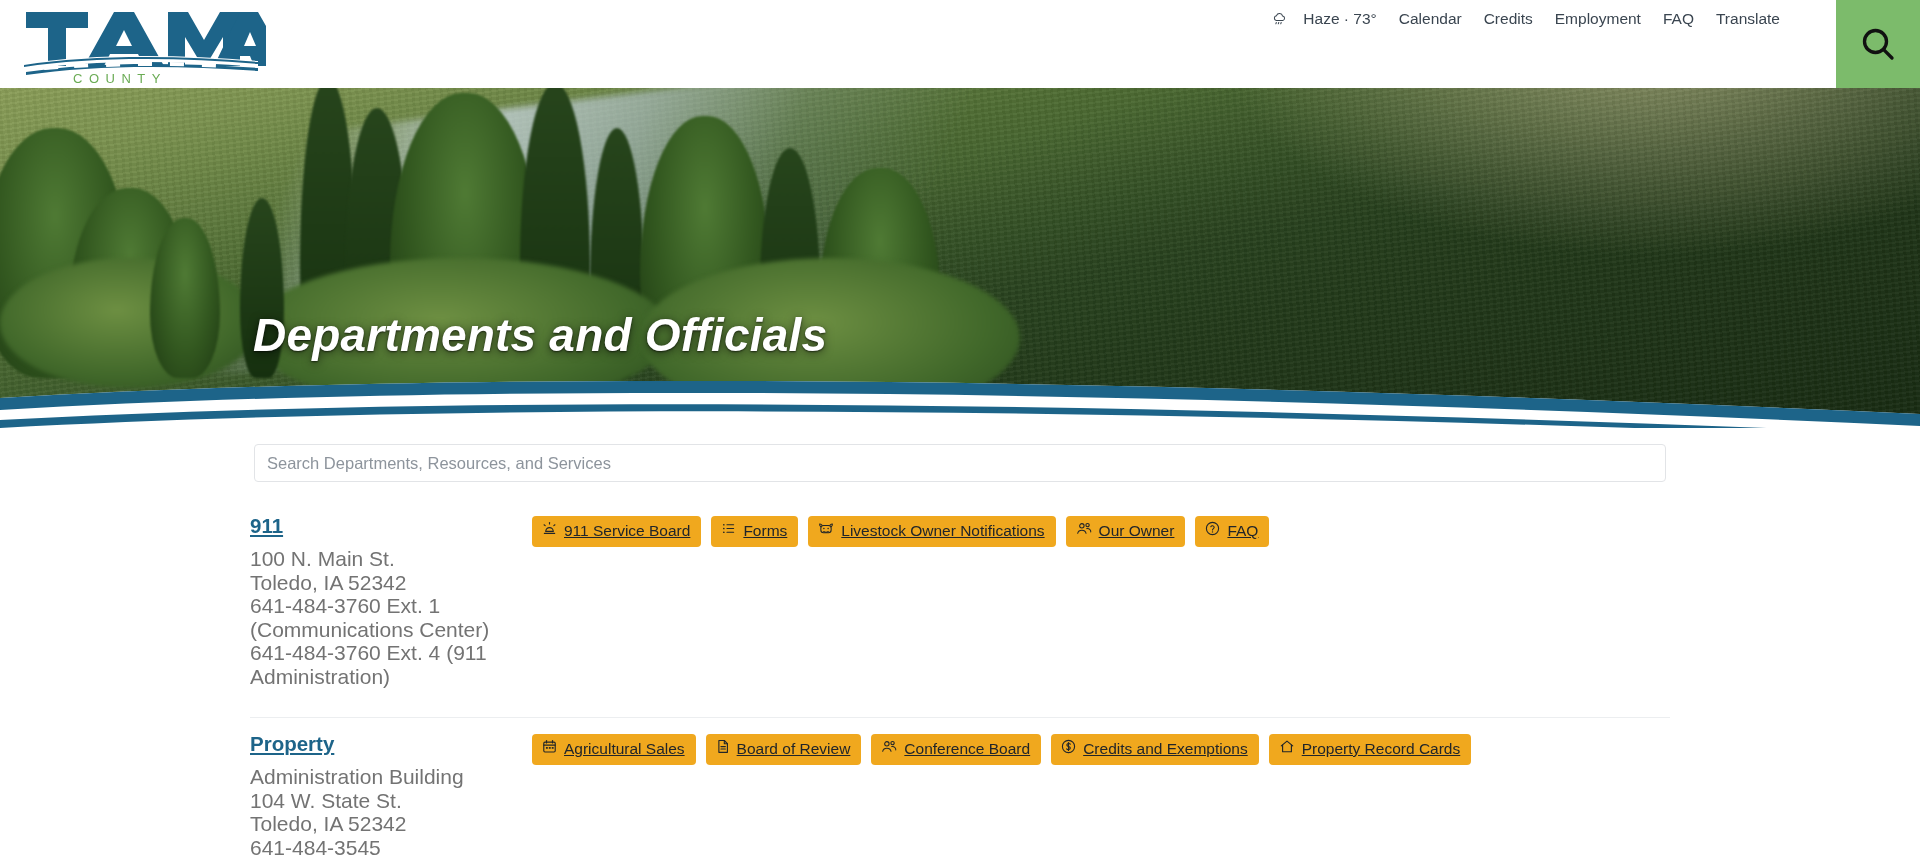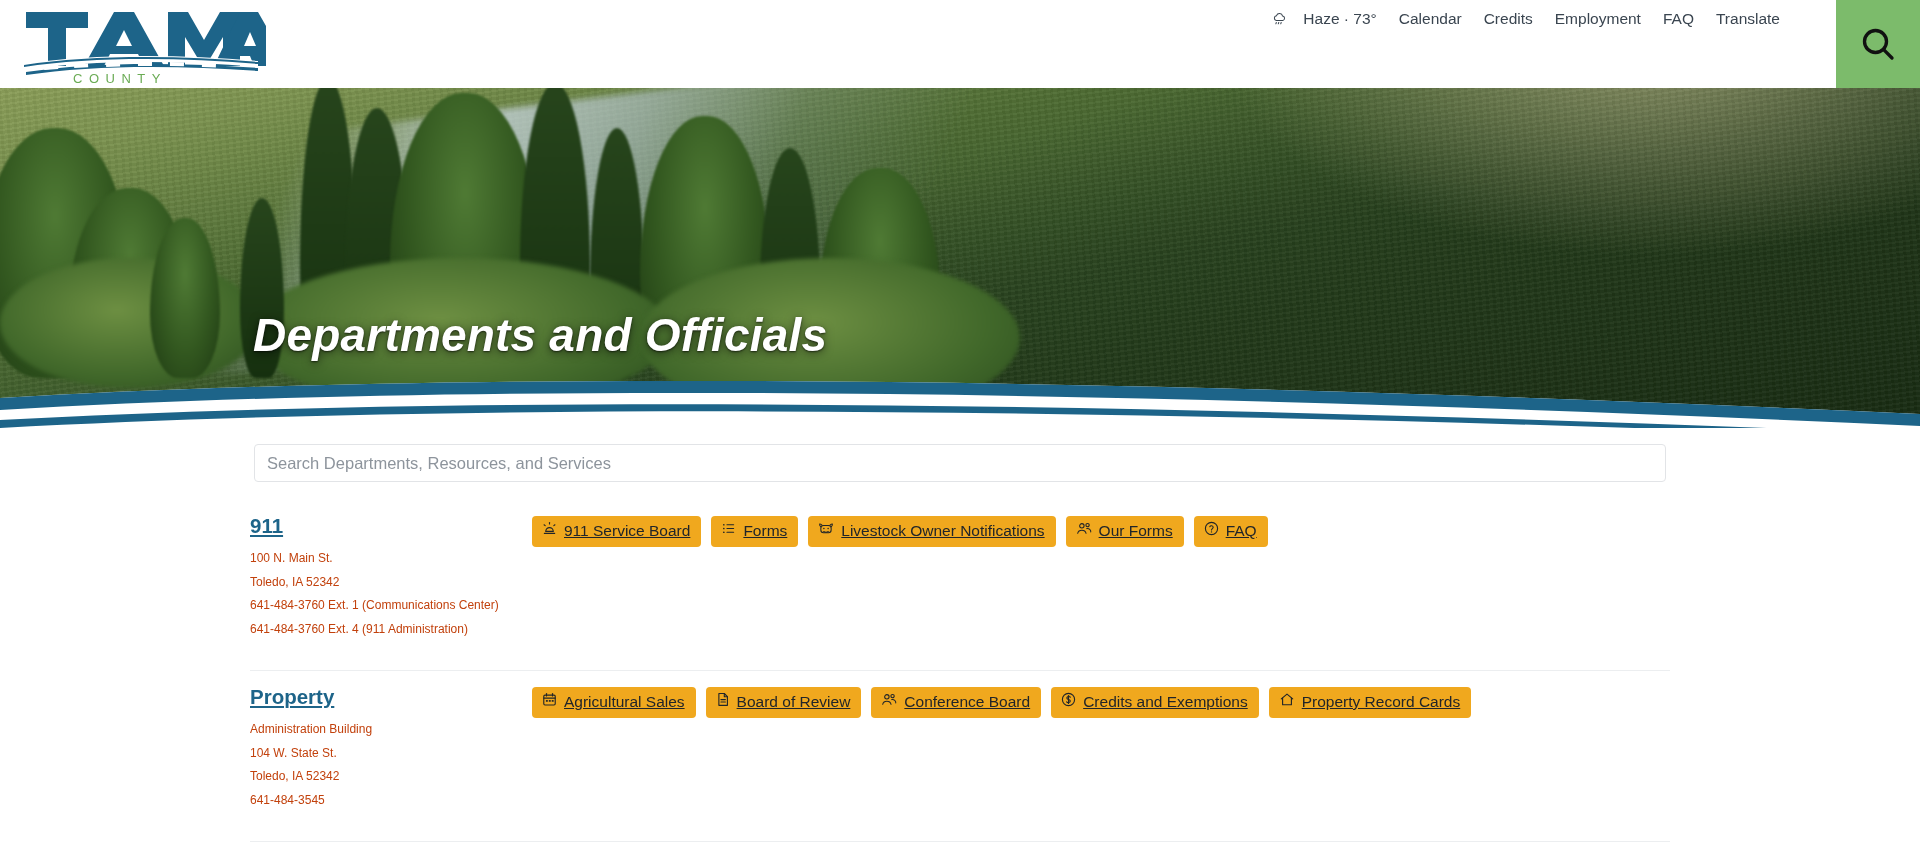--- a/index.html
+++ b/index.html
@@ -239,23 +239,23 @@
   .dept-name {
     display: inline-block;
     font-size: 20.5px;
     font-weight: 700;
     color: #1d6489;
     text-decoration: underline;
     margin-bottom: 9px;
     cursor: pointer;
   }
   .dept-line {
-    font-size: 12px;
+    font-size: 21px;
     line-height: 23.5px;
-    color: #c2410c;
+    color: #737373;
   }
 
   .badges {
     flex: 1 1 auto;
     display: flex;
     flex-wrap: wrap;
     gap: 9px 10px;
     padding-top: 2px;
   }
   .badge {
@@ -420,21 +420,21 @@
               </a>
               <a class="badge" href="#">
                 <span style="display: flex;">
                   <svg width="16" height="15" viewBox="0 0 18 16" fill="none" stroke="#212529" stroke-width="1.2" stroke-linecap="round">
                     <circle cx="6.6" cy="5" r="2.5"></circle>
                     <path d="M1.9,13.4 A4.8,4.2 0 0 1 11.3,13.4"></path>
                     <circle cx="13" cy="4.2" r="1.9"></circle>
                     <path d="M12.1,8.1 A3.8,3.3 0 0 1 16.6,11.8"></path>
                   </svg>
                 </span>
-                <span>Our Forms</span>
+                <span>Our Owner</span>
               </a>
               <a class="badge" href="#">
                 <span style="display: flex;">
                   <svg width="15" height="15" viewBox="0 0 16 16" fill="none" stroke="#212529" stroke-width="1.2" stroke-linecap="round">
                     <circle cx="8" cy="8" r="6.5"></circle>
                     <path d="M6.2,6.1 A1.9,1.9 0 0 1 9.8,6.7 C9.8,8 8,8.2 8,9.6"></path>
                     <circle cx="8" cy="11.6" r="0.75" fill="#212529" stroke="none"></circle>
                   </svg>
                 </span>
                 <span>FAQ</span>

